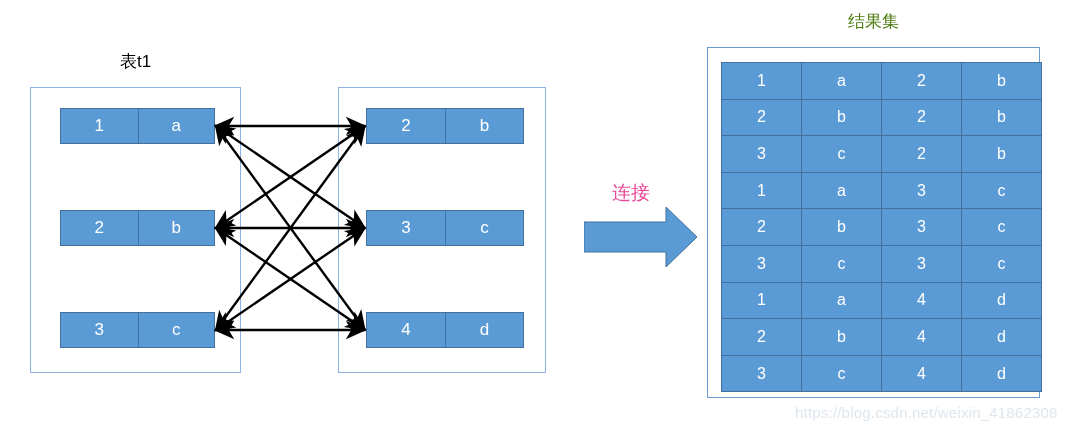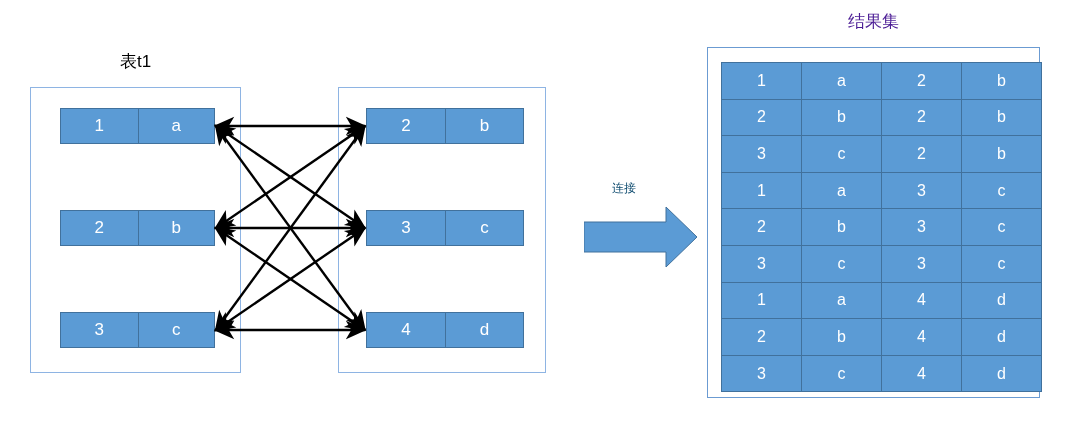--- a/index.html
+++ b/index.html
@@ -43,30 +43,30 @@
     box-sizing:border-box;
   }
   .row-rect .cell.sep{border-left:1px solid #41719C;}
 
   
   .edges{position:absolute;left:0;top:0;width:1077px;height:431px;pointer-events:none;}
 
   
   .join-label{
     position:absolute;
-    font-size:12px;
-    color:#0c4a6e;
+    font-size:19px;
+    color:#ec4899;
     white-space:nowrap;
   }
 
   
   .result-title{
     position:absolute;
     font-size:17px;
-    color:#4c1d95;
+    color:#4d7c0f;
     white-space:nowrap;
     text-align:center;
   }
   .result-frame{
     position:absolute;
     border:1px solid #6b9bd2;
     background:#ffffff;
     box-sizing:border-box;
   }
   .result-table{
@@ -220,14 +220,15 @@
       </tr>
       <tr>
         <td>3</td>
         <td>c</td>
         <td>4</td>
         <td>d</td>
       </tr>
     </tbody>
   </table>
 
+  <div class="watermark" style="left:795px;top:404px;">https://blog.csdn.net/weixin_41862308</div>
 
 </div>
 
 </body></html>

